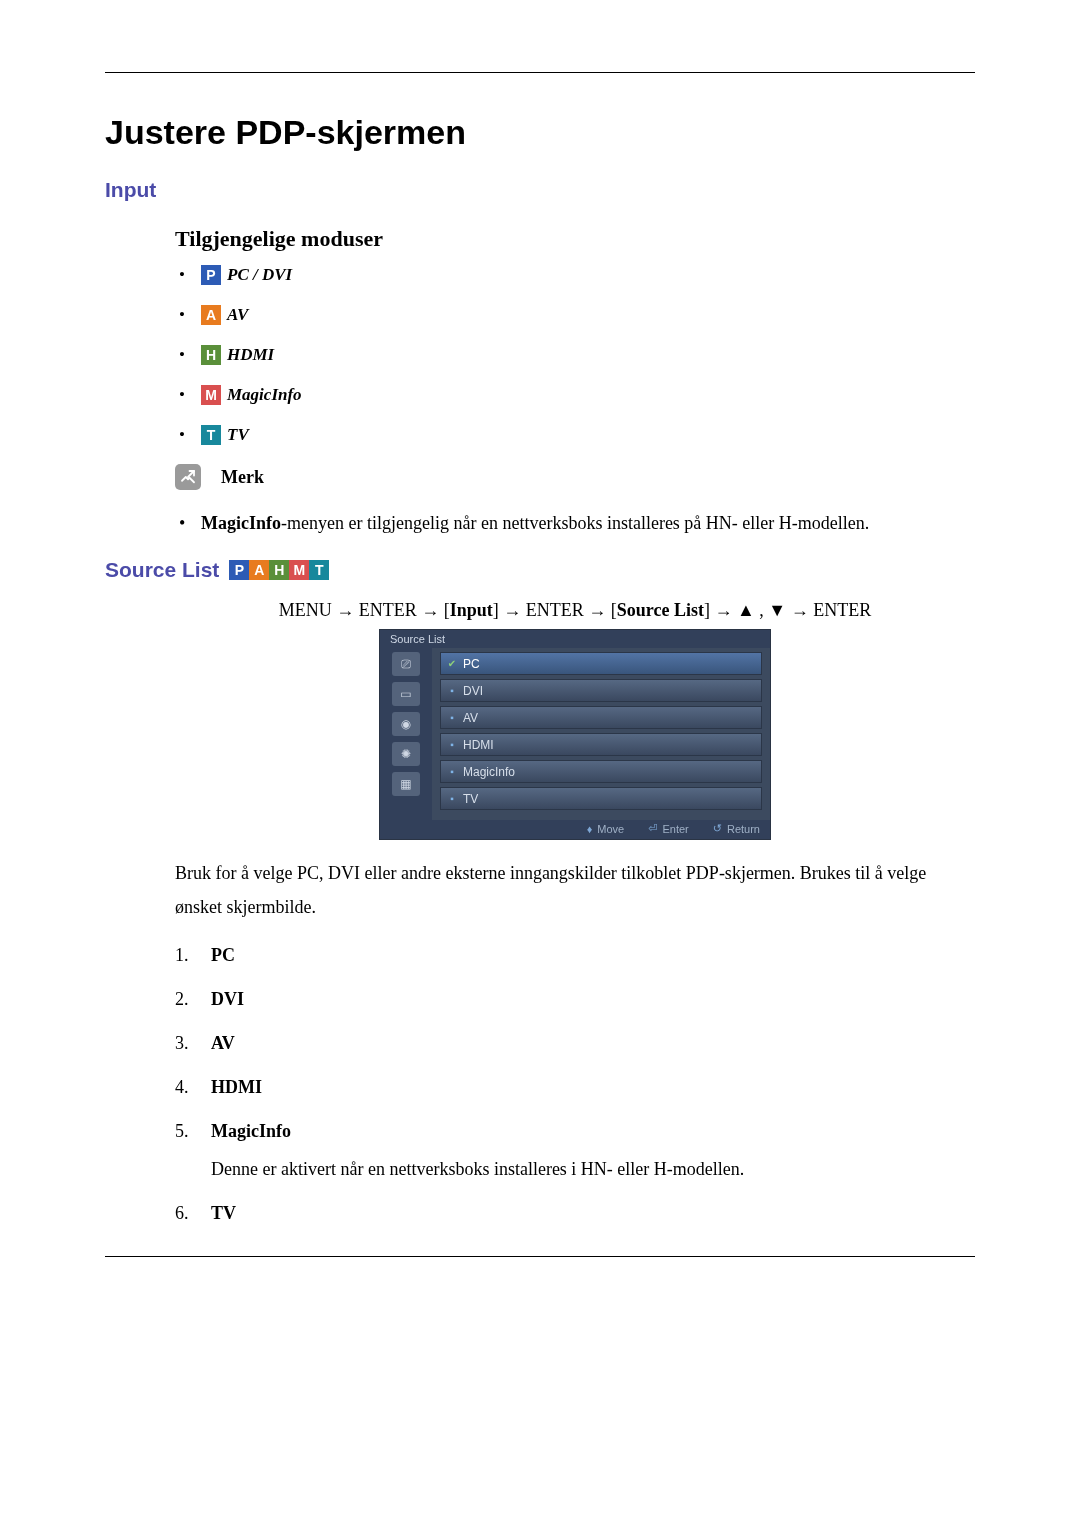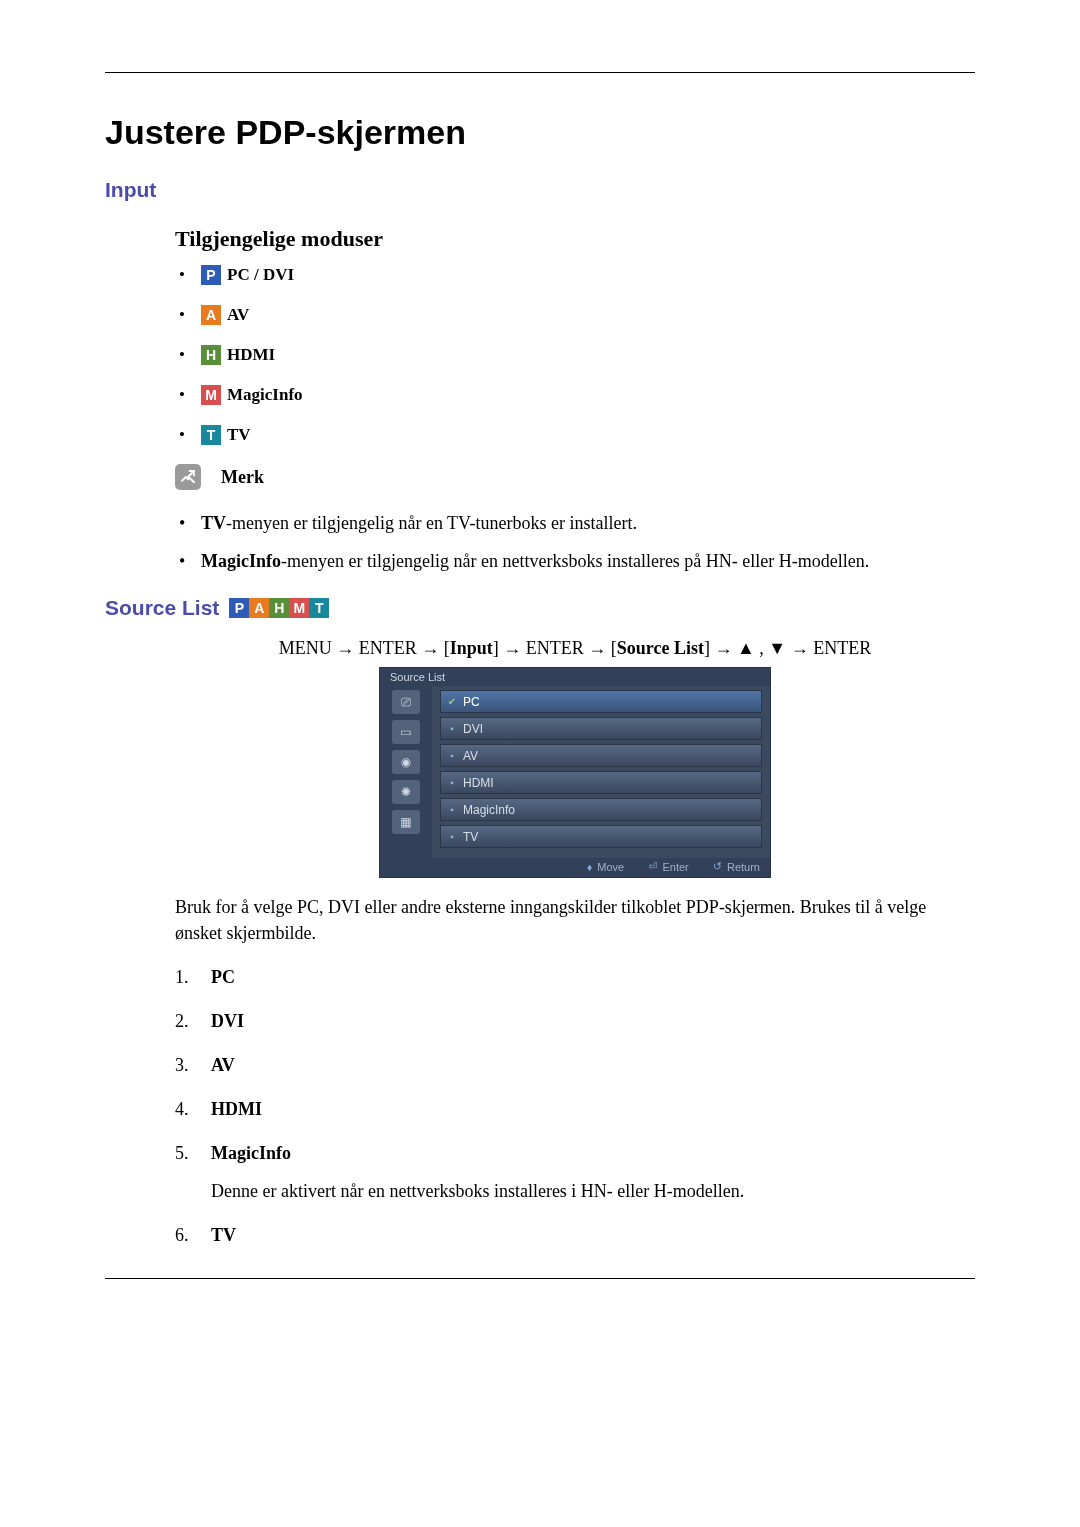--- a/index.html
+++ b/index.html
@@ -83,20 +83,21 @@
     height: 20px;
     font-family: Arial, Helvetica, sans-serif;
     font-weight: bold;
     font-size: 14px;
     color: #fff;
     line-height: 1;
   }
   .mode-label {
     font-weight: bold;
     font-size: 17px;
+    font-style: italic;
   }
   .mb-p { background: #2d5bb5; }
   .mb-a { background: #e87b1f; }
   .mb-h { background: #5a8f3a; }
   .mb-m { background: #d94f4f; }
   .mb-t { background: #18889c; }
   .note-row {
     display: flex;
     align-items: center;
     gap: 20px;
@@ -229,21 +230,21 @@
     color: #9fb0c6;
     font-size: 11px;
     background: #32405a;
   }
   .osd-fkey {
     display: inline-flex; align-items:center; gap:5px;
   }
   .osd-fkey .sym { color:#7fa8d6; }
   p.body-text {
     font-size: 18px;
-    line-height: 26px;
+    line-height: 34px;
     margin: 10px 0 18px 0;
   }
   ol.numbered {
     list-style: none;
     padding-left: 0;
     margin: 0;
     counter-reset: item;
   }
   ol.numbered > li {
     counter-increment: item;
@@ -317,23 +318,20 @@
         <svg viewBox="0 0 24 24" fill="none" stroke="currentColor" stroke-width="2.4" stroke-linecap="round" stroke-linejoin="round">
           <path d="M4 17l5-5 3 3 2-2 6 6"></path>
           <path d="M14 4l6 0 0 6"></path>
           <path d="M20 4L12 12"></path>
         </svg>
       </span>
       <span class="note-label">Merk</span>
     </div>
 
     <ul class="text-bullets">
-      <li>
-        <b>TV</b><span>-menyen er tilgjengelig når en TV-tunerboks er installert.</span>
-      </li>
       <li>
         <b>MagicInfo</b><span>-menyen er tilgjengelig når en nettverksboks installeres på HN- eller H-modellen.</span>
       </li>
     </ul>
   </div>
 
   <div class="source-row">
     <h2 class="section-blue" style="margin:0">Source List</h2>
     <span class="badge-strip">
       <span class="mode-badge mb-p">P</span>

